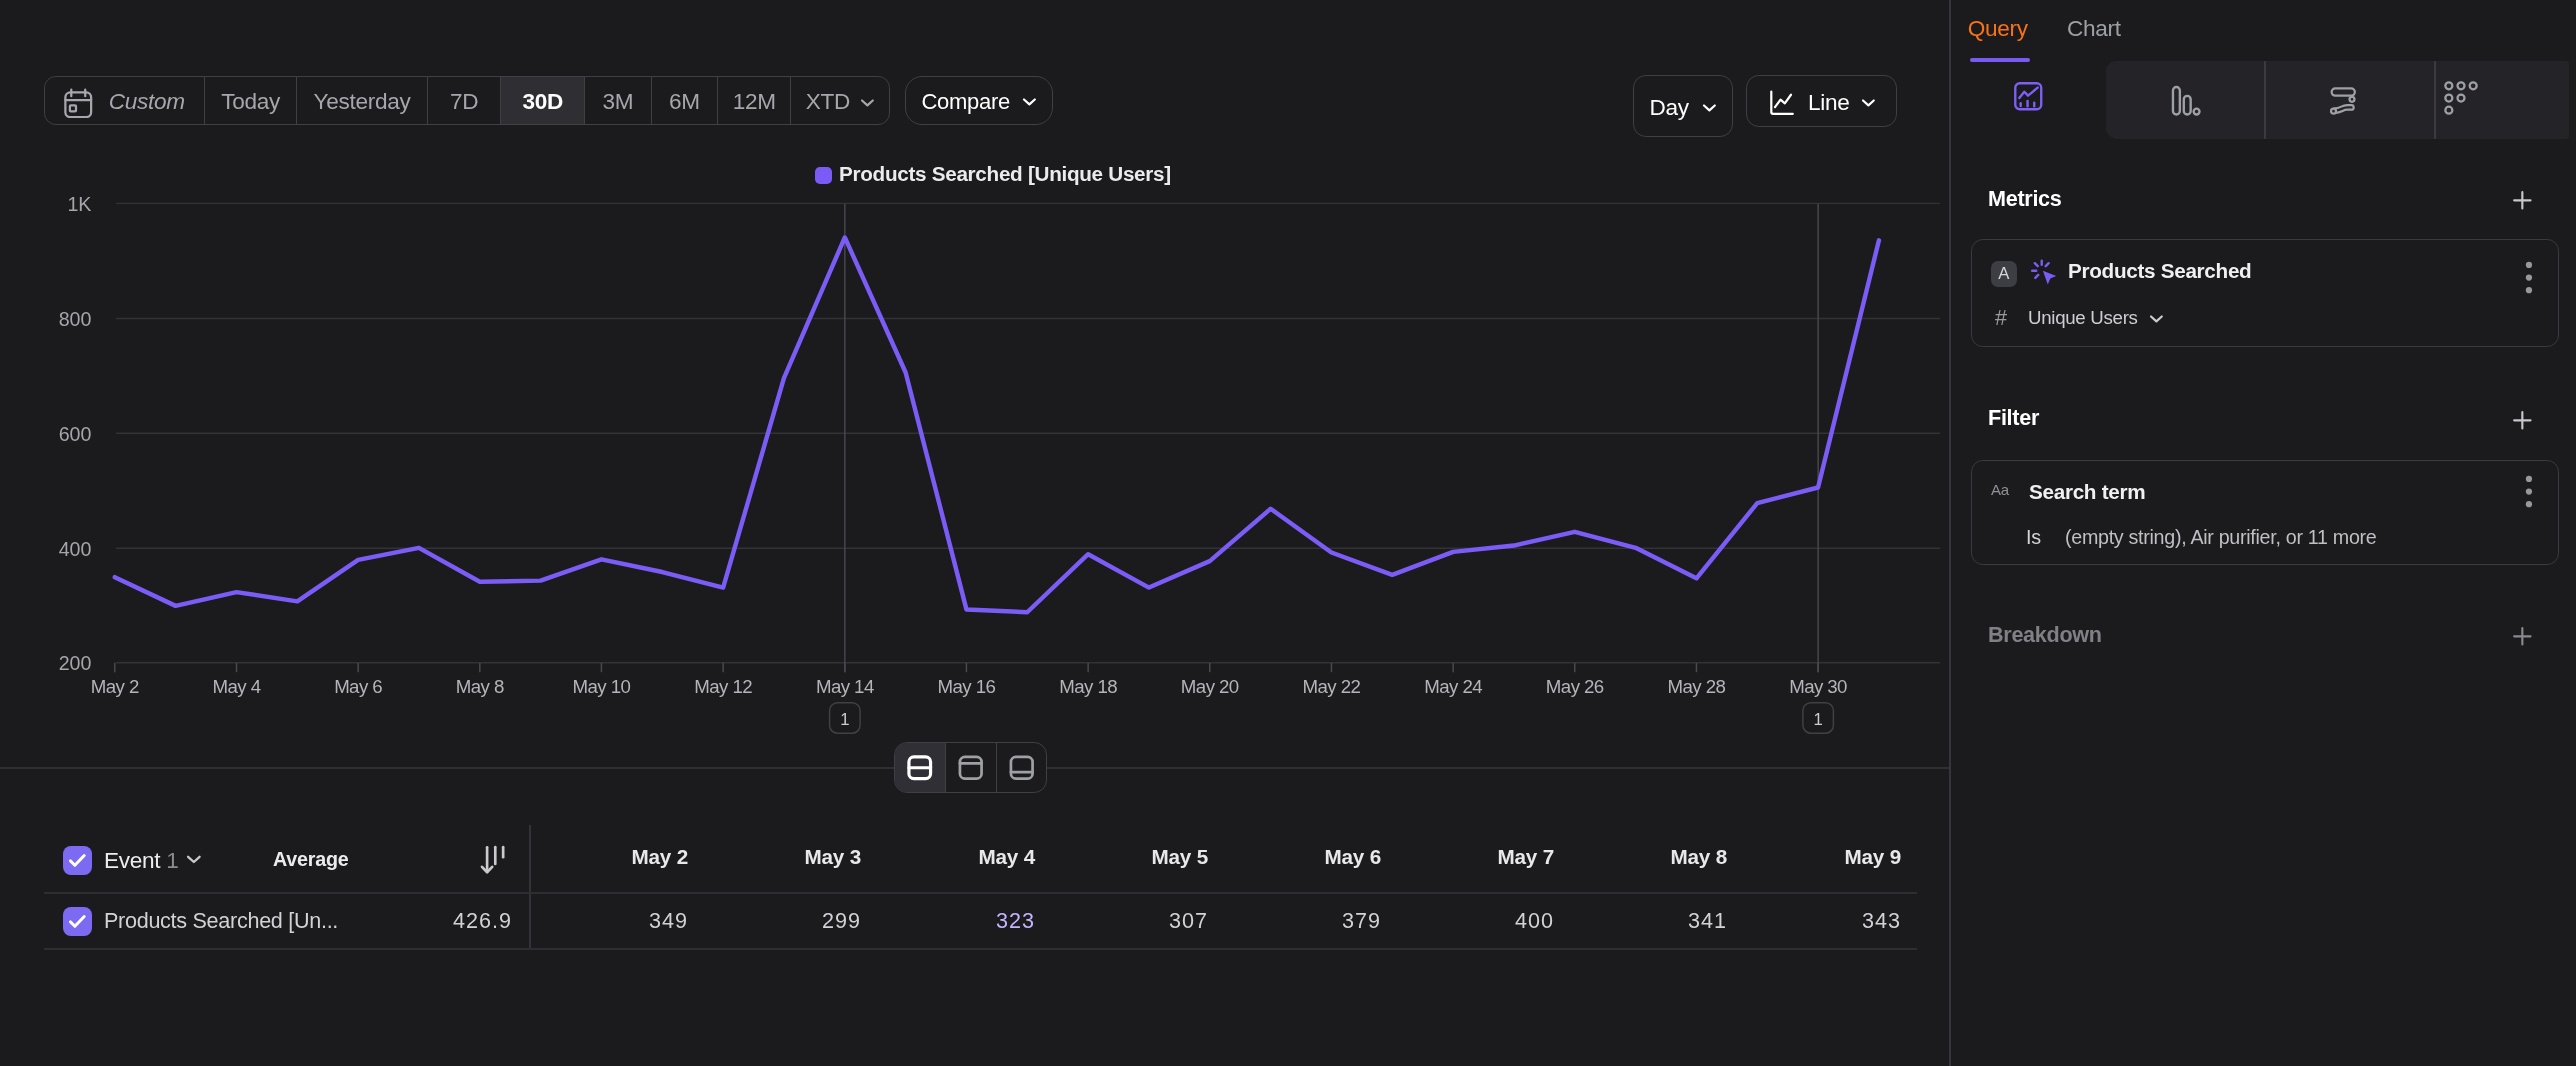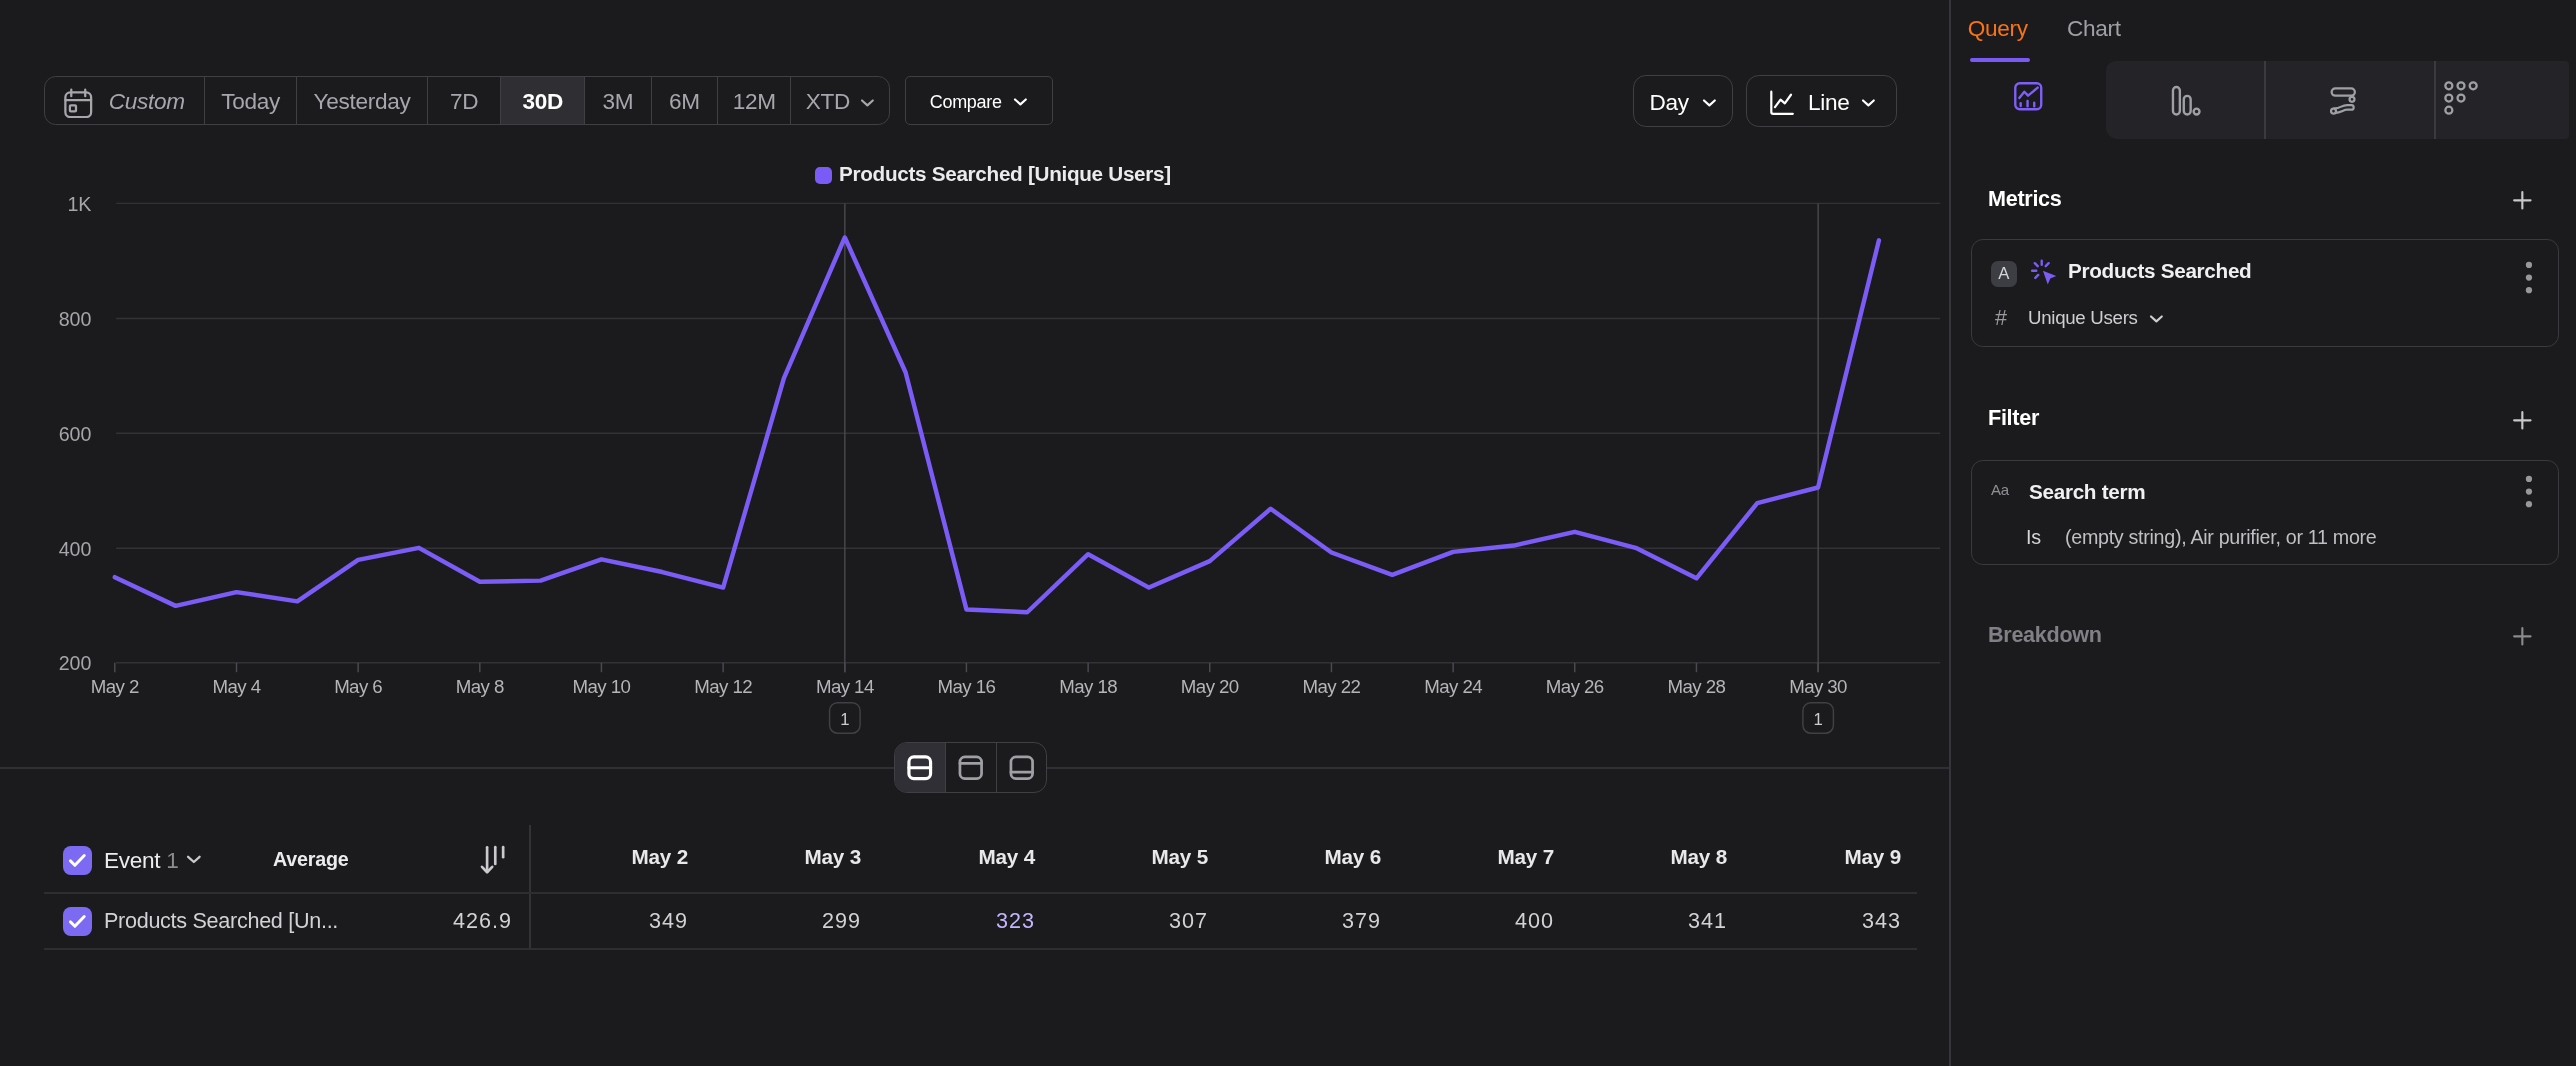--- a/index.html
+++ b/index.html
@@ -26,25 +26,25 @@
   <div class="seg" style="width:134px;">Yesterday</div>
   <div class="seg" style="width:75px;">7D</div>
   <div class="seg" style="width:86px; background:#2e2e33; color:#fff; font-weight:700;">30D</div>
   <div class="seg" style="width:68px;">3M</div>
   <div class="seg" style="width:68px;">6M</div>
   <div class="seg" style="width:75px;">12M</div>
   <div class="seg" style="width:101px; gap:9.8px;">XTD <svg width="14.8" height="9.8" viewBox="0 0 15 10" fill="none" stroke="#a6a6ac" stroke-width="2.2" stroke-linecap="round" stroke-linejoin="round">
         <path d="M2 2.5l5.5 5L13 2.5"></path>
       </svg></div>
 </div>
-<div class="btn abs" style="left:905px; top:76px; width:148px; height:49px; gap:11.8px; font-size:18px; letter-spacing:-0.3px; border-radius:5px;">Compare <svg width="14.8" height="9.8" viewBox="0 0 15 10" fill="none" stroke="#fff" stroke-width="2.2" stroke-linecap="round" stroke-linejoin="round">
+<div class="btn abs" style="left:905px; top:76px; width:148px; height:49px; gap:11.8px; font-size:22px; letter-spacing:-0.3px; border-radius:17px;">Compare <svg width="14.8" height="9.8" viewBox="0 0 15 10" fill="none" stroke="#fff" stroke-width="2.2" stroke-linecap="round" stroke-linejoin="round">
       <path d="M2 2.5l5.5 5L13 2.5"></path>
     </svg></div>
 
-<div class="btn abs" style="left:1633px; top:75px; width:100px; height:52px; gap:12.8px; font-size:22.6px; letter-spacing:-0.3px;">Day <svg width="14.8" height="9.8" viewBox="0 0 15 10" fill="none" stroke="#fff" stroke-width="2.2" stroke-linecap="round" stroke-linejoin="round">
+<div class="btn abs" style="left:1633px; top:75px; width:100px; height:62px; gap:12.8px; font-size:22.6px; letter-spacing:-0.3px;">Day <svg width="14.8" height="9.8" viewBox="0 0 15 10" fill="none" stroke="#fff" stroke-width="2.2" stroke-linecap="round" stroke-linejoin="round">
       <path d="M2 2.5l5.5 5L13 2.5"></path>
     </svg></div>
 <div class="btn abs" style="left:1746px; top:75px; width:151px; height:52px; gap:11.8px; font-size:22.6px; letter-spacing:-0.3px;">
   <svg width="29.5" height="29.5" viewBox="0 0 24 24" fill="none" stroke="#fff" stroke-width="1.8" stroke-linecap="round" stroke-linejoin="round">
       <path d="M3.5 3v16.5c0 .8.7 1.5 1.5 1.5h16"></path>
       <path d="M6.5 15.5l4.5-6 3.5 3 5-7"></path>
     </svg>
   Line <svg width="14.8" height="9.8" viewBox="0 0 15 10" fill="none" stroke="#fff" stroke-width="2.2" stroke-linecap="round" stroke-linejoin="round">
       <path d="M2 2.5l5.5 5L13 2.5"></path>
     </svg>

